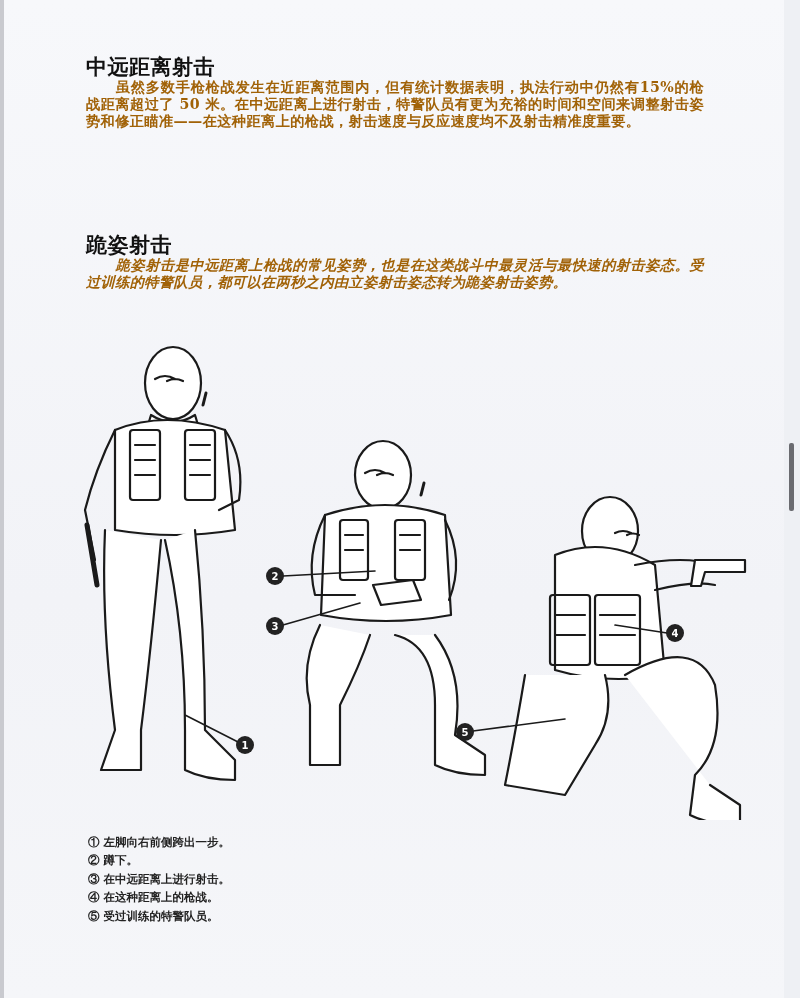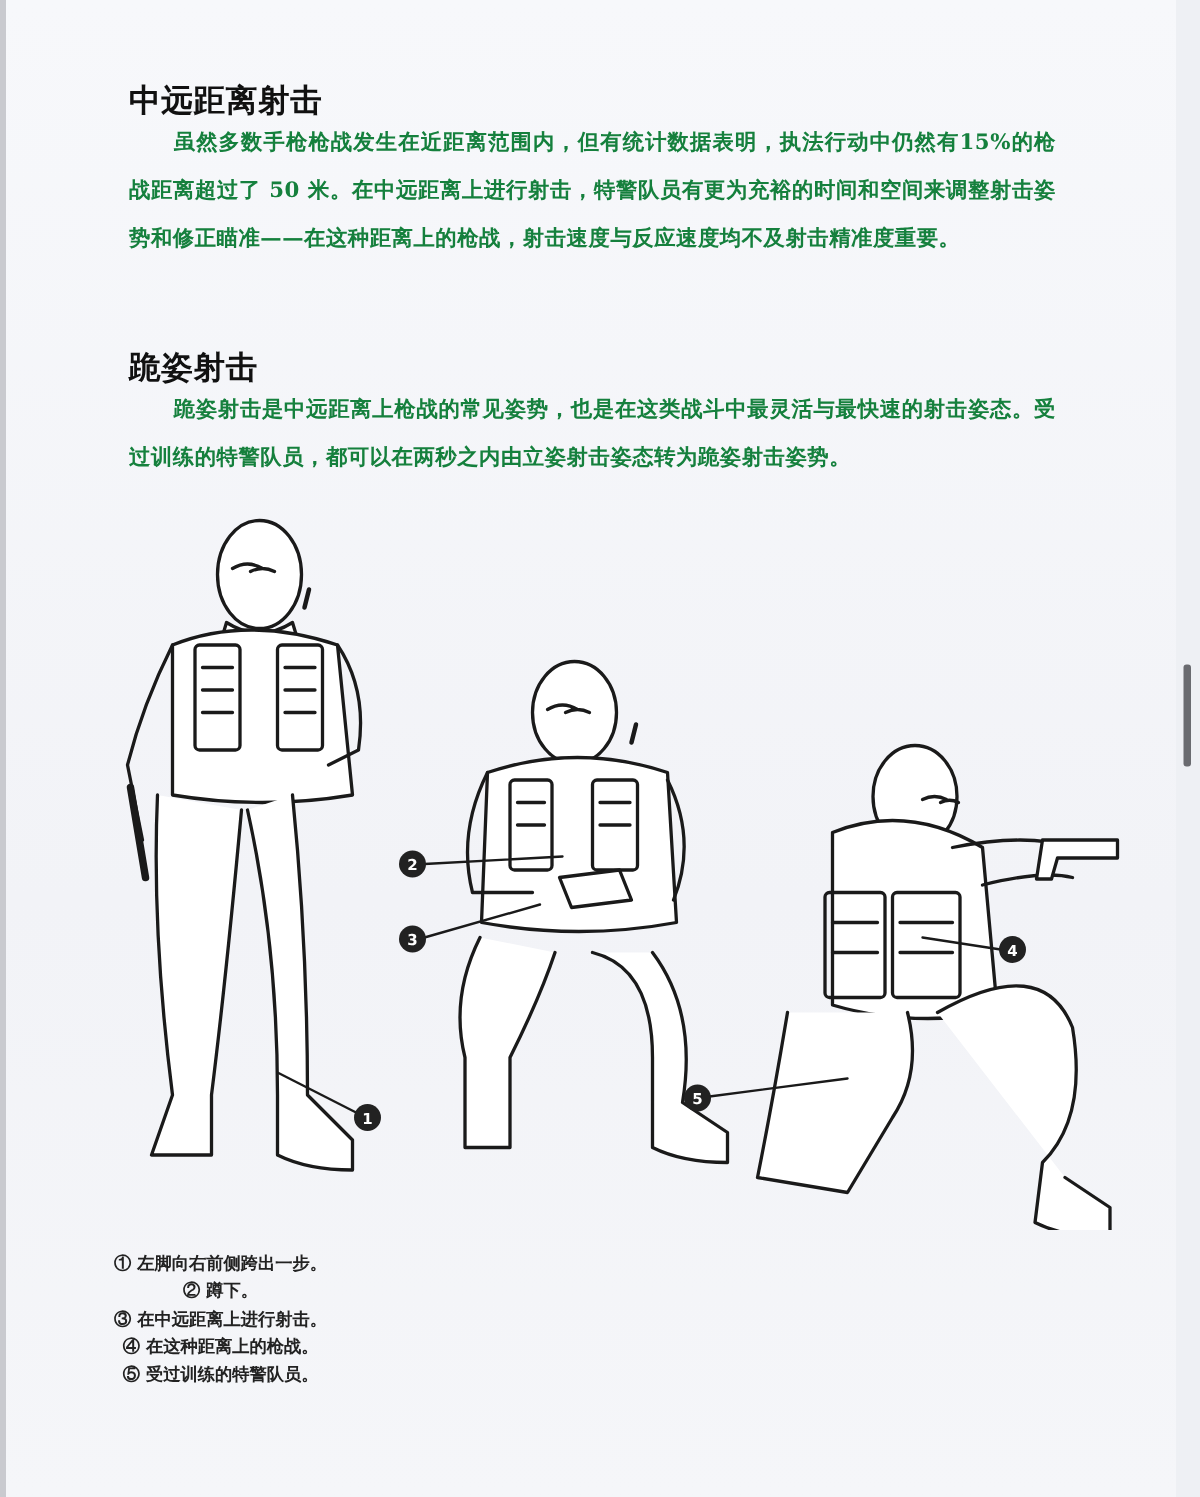--- a/index.html
+++ b/index.html
@@ -16,30 +16,30 @@
   }
   .scroll-track { position: absolute; right: 0; top: 0; width: 16px; height: 998px; background: #eef0f4; }
   .scroll-thumb { position: absolute; right: 6px; top: 443px; width: 5px; height: 68px; background: #6a6b70; border-radius: 2px; }
   h2 {
     position: absolute; left: 86px; margin: 0;
     font-family: "DejaVu Sans", "Liberation Sans", sans-serif;
     font-weight: bold; font-size: 21px; letter-spacing: 0.5px; color: #111;
   }
   p.body {
     position: absolute; left: 86px; width: 618px; margin: 0;
-    font-size: 14.2px; line-height: 32px; font-weight: bold; color: #15803d;
+    font-size: 14.2px; line-height: 17px; font-weight: bold; color: #a16207;
     text-indent: 2.1em; letter-spacing: 0.4px; text-align: justify;
   }
   #h1 { top: 53px; }
   #p1 { top: 79px; }
   #h2 { top: 231px; }
-  #p2 { top: 257px; }
+  #p2 { top: 257px; font-style: italic; }
   .figure { position: absolute; left: 55px; top: 335px; width: 700px; height: 485px; }
   .figure svg { width: 100%; height: 100%; }
-  .captions { position: absolute; left: 76px; top: 833px; text-align: center; }
+  .captions { position: absolute; left: 88px; top: 833px; }
   .cap {
     font-size: 11.5px; line-height: 18.4px; color: #222;
     font-family: "DejaVu Serif", "Liberation Serif", serif; font-weight: bold;
   }
 </style>
 </head>
 <body>
 
 <div class="left-edge"></div>
 <div class="page"></div>

